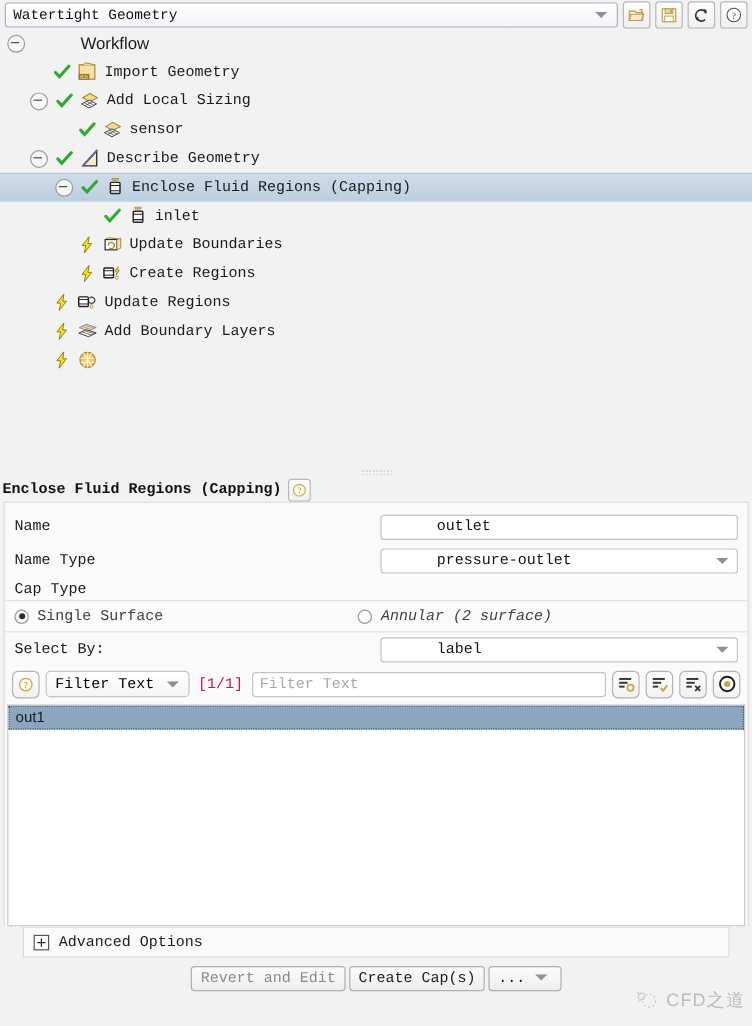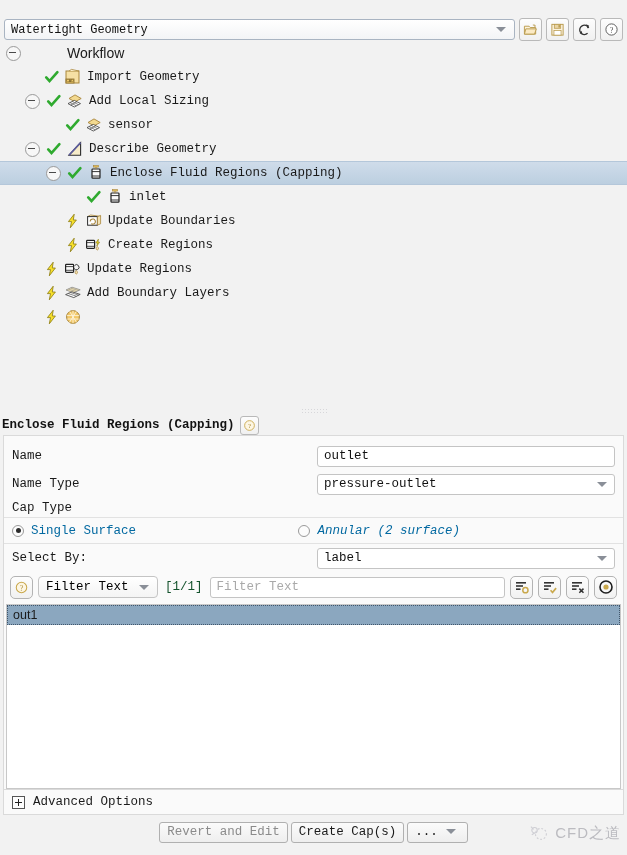--- a/index.html
+++ b/index.html
@@ -15,21 +15,20 @@
     position: relative;
   }
 
   
   .topbar {
     display: flex; align-items: center;
     padding: 3px 4px 2px 4px;
     height: 24px;
     background: #f2f2f2;
     box-sizing: border-box;
-    margin-top: 17px;
   }
   .wf-combo {
     flex: 1 1 auto;
     height: 21px;
     background: linear-gradient(#ffffff, #f3f4f6);
     border: 1px solid #a9b4c2;
     border-radius: 3px;
     display: flex; align-items: center;
     padding: 0 2px 0 6px;
     box-sizing: border-box;
@@ -188,41 +187,41 @@
     height: 21px;
     border: 1px solid #c4c4c4;
     border-radius: 3px;
     background: #ffffff;
     display: flex; align-items: center;
     padding: 0 2px 0 6px;
     box-sizing: border-box;
     font-size: 12.5px;
     color: #111;
   }
-  .field .val { flex: 1 1 auto; white-space: nowrap; overflow: hidden; }
+  .field .val { flex: 1 1 auto; white-space: nowrap; overflow: hidden; margin-left: 40px; }
   .field .caret-down { margin-right: 5px; border-top-color: #8a8f98; }
 
   .sectionlabel {
     font-size: 12.5px;
     color: #1a1a1a;
     padding: 3px 0 2px 0;
   }
   .radiobar {
     display: flex; align-items: center;
     border-top: 1px solid #e2e2e2;
     border-bottom: 1px solid #e2e2e2;
     height: 27px;
     margin: 0 -8px;
     padding: 0 8px;
     box-sizing: border-box;
   }
   .radio {
     display: flex; align-items: center;
     font-size: 12.5px;
-    color: #0369a1;
+    color: #404040;
   }
   .radio .dot {
     width: 12px; height: 12px;
     border: 1px solid #9a9a9a;
     border-radius: 50%;
     background: #fcfcfc;
     margin-right: 7px;
     position: relative;
     flex: 0 0 auto;
     box-sizing: border-box;
@@ -260,21 +259,21 @@
     background: linear-gradient(#ffffff, #f4f4f4);
     display: flex; align-items: center;
     padding: 0 2px 0 7px;
     box-sizing: border-box;
     font-size: 12.5px;
     flex: 0 0 auto;
   }
   .filter-combo .val { flex: 1 1 auto; }
   .pagecount {
     font-size: 12.5px;
-    color: #14532d;
+    color: #be185d;
     flex: 0 0 auto;
     padding: 0 2px;
   }
   .filter-input {
     flex: 1 1 auto;
     height: 21px;
     border: 1px solid #c4c4c4;
     border-radius: 3px;
     background: #ffffff;
     display: flex; align-items: center;
@@ -303,21 +302,21 @@
     box-sizing: border-box;
   }
   .listitem.selected {
     background: #8ba7bf;
     outline: 1px dotted #41566b;
     outline-offset: -1px;
   }
 
   
   .advanced {
-    margin: 0 3px;
+    margin: 0 19px;
     border: 1px solid #dadada;
     background: #fafafa;
     display: flex; align-items: center;
     height: 26px;
     padding-left: 8px;
     box-sizing: border-box;
   }
   .sq-exp {
     width: 13px; height: 13px;
     border: 1px solid #555;

